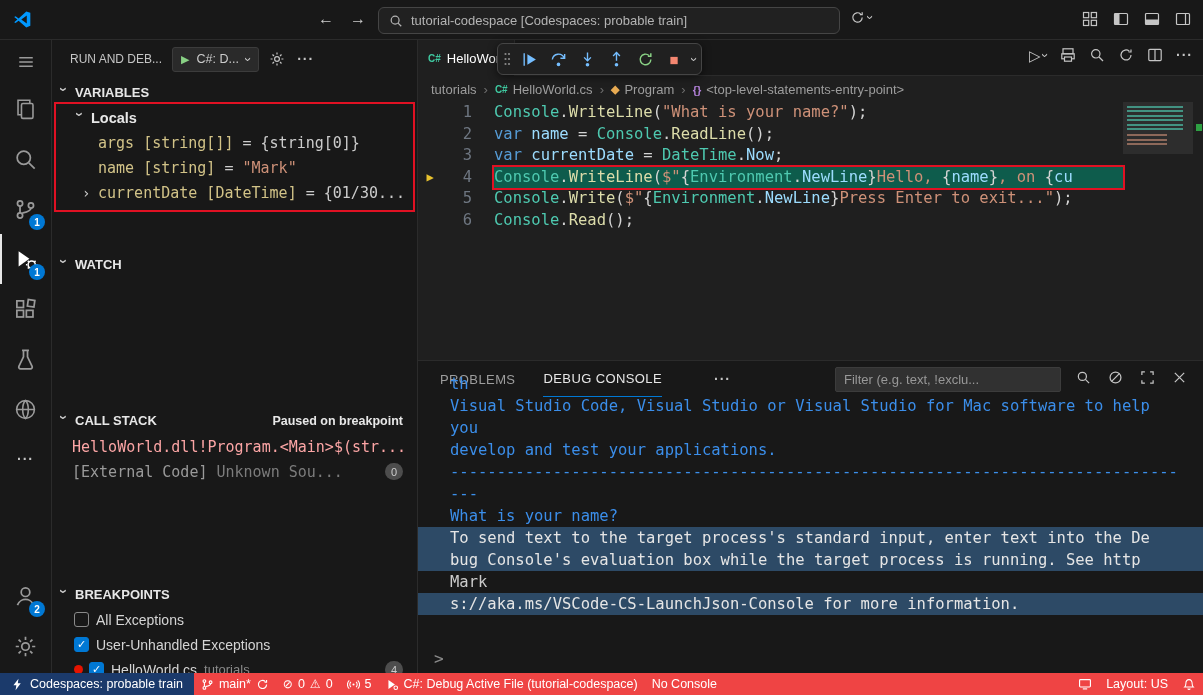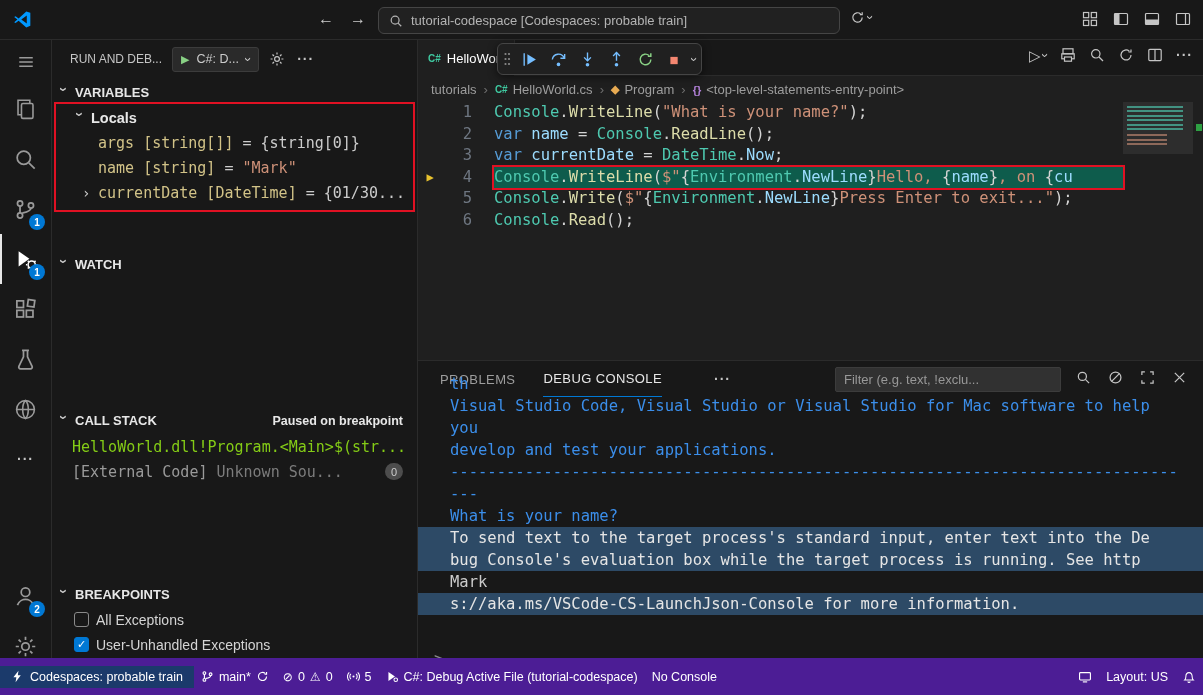--- a/index.html
+++ b/index.html
@@ -39,21 +39,21 @@
   .scope-row{position:absolute;left:0;right:0;height:25px;display:flex;align-items:center;padding-left:22px;font-weight:bold;color:#e7e7e7;font-size:14.5px;gap:5px;cursor:pointer}
   .vars{position:absolute;left:0;right:0}
   .var-row{display:flex;align-items:center;height:25px;padding-left:30px;font-family:"DejaVu Sans Mono",monospace;font-size:15px;white-space:pre;cursor:pointer}
   .twistie{width:16px;color:#cccccc;font-size:14px}
   .var-name{color:#d2c388}
   .var-eq{color:#cccccc}
   .var-val{color:#cccccc}
   .var-val.str{color:#ce9178}
   .cs-status{margin-left:auto;padding-right:14px;font-weight:bold;font-size:12.5px;color:#e7e7e7}
   .cs-row{display:flex;align-items:center;height:25px;padding-left:20px;font-family:"DejaVu Sans Mono",monospace;font-size:15px;white-space:pre;cursor:pointer}
-  .cs-label{color:#84cc16}
+  .cs-label{color:#fca5a5}
   .cs-row.dim .cs-label{color:#9a9a9a}
   .cs-detail{color:#7c7c7c;margin-left:9px}
   .pill{margin-left:auto;margin-right:14px;background:#4d4d4d;color:#cccccc;border-radius:9px;min-width:18px;height:17px;font-size:11px;display:flex;align-items:center;justify-content:center;font-family:"Liberation Sans",sans-serif;padding:0 5px}
   .bp-row{display:flex;align-items:center;height:25px;padding-left:22px;font-size:14px;color:#d4d4d4;gap:7px;cursor:pointer}
   .bp-dot{width:9px;height:9px;border-radius:50%;background:#e51400;margin-right:-1px}
   .cb{width:15px;height:15px;border:1px solid #8a8a8a;border-radius:3px;display:flex;align-items:center;justify-content:center;font-size:11px;color:#fff;background:transparent}
   .cb.checked{background:#0078d4;border-color:#0078d4}
   .bp-detail{color:#8a8a8a;font-size:13px}
   .anno{position:absolute;border:2px solid #e01123;pointer-events:none;z-index:9}
 
@@ -100,21 +100,21 @@
   .filter::placeholder{color:#989898}
   .panel-icons{position:absolute;right:16px;top:9px;display:flex;gap:17px;color:#c5c5c5;align-items:center}
   .console{position:absolute;top:12px;left:0;right:0;height:244px;font-family:"DejaVu Sans Mono",monospace;font-size:15.5px;line-height:22px;overflow:hidden}
   .console-line{padding-left:32px;white-space:pre;overflow:hidden}
   .c-out{color:#3b8eea}
   .c-hint{color:#e5e5e5;background:#2d4a66}
   .c-input{color:#cccccc}
   .prompt-row{position:absolute;left:16px;top:288px;color:#8a8a8a;font-size:16px;font-family:"DejaVu Sans Mono",monospace}
 
   
-  .statusbar{position:absolute;left:0;right:0;bottom:0;height:37px;background:#4c1d95;color:#ffffff;display:flex;align-items:center;font-size:12.5px}
+  .statusbar{position:absolute;left:0;right:0;bottom:0;height:22px;background:#ef4444;color:#ffffff;display:flex;align-items:center;font-size:12.5px}
   .sb-item{display:flex;align-items:center;gap:5px;padding:0 7px;height:22px;cursor:pointer;white-space:nowrap}
   .sb-remote{background:#1b3a6b;padding:0 11px;gap:6px}
   .sb-right{margin-left:auto;display:flex;align-items:center}
   .glyph-txt{font-size:12px;line-height:1}
 </style>
 </head>
 <body>
 
 <div id="app">
 

